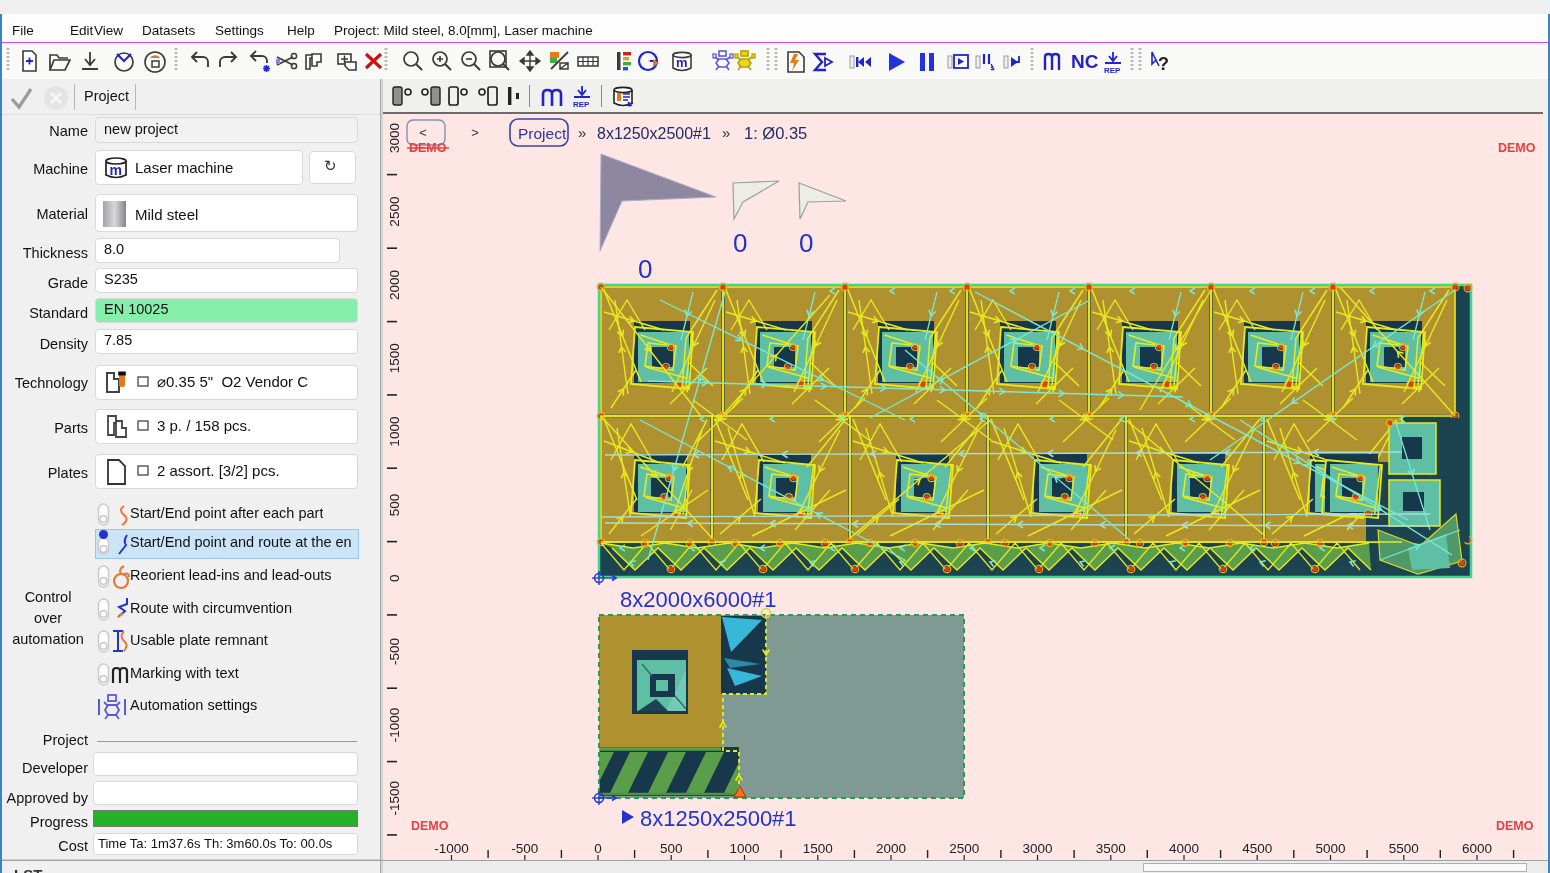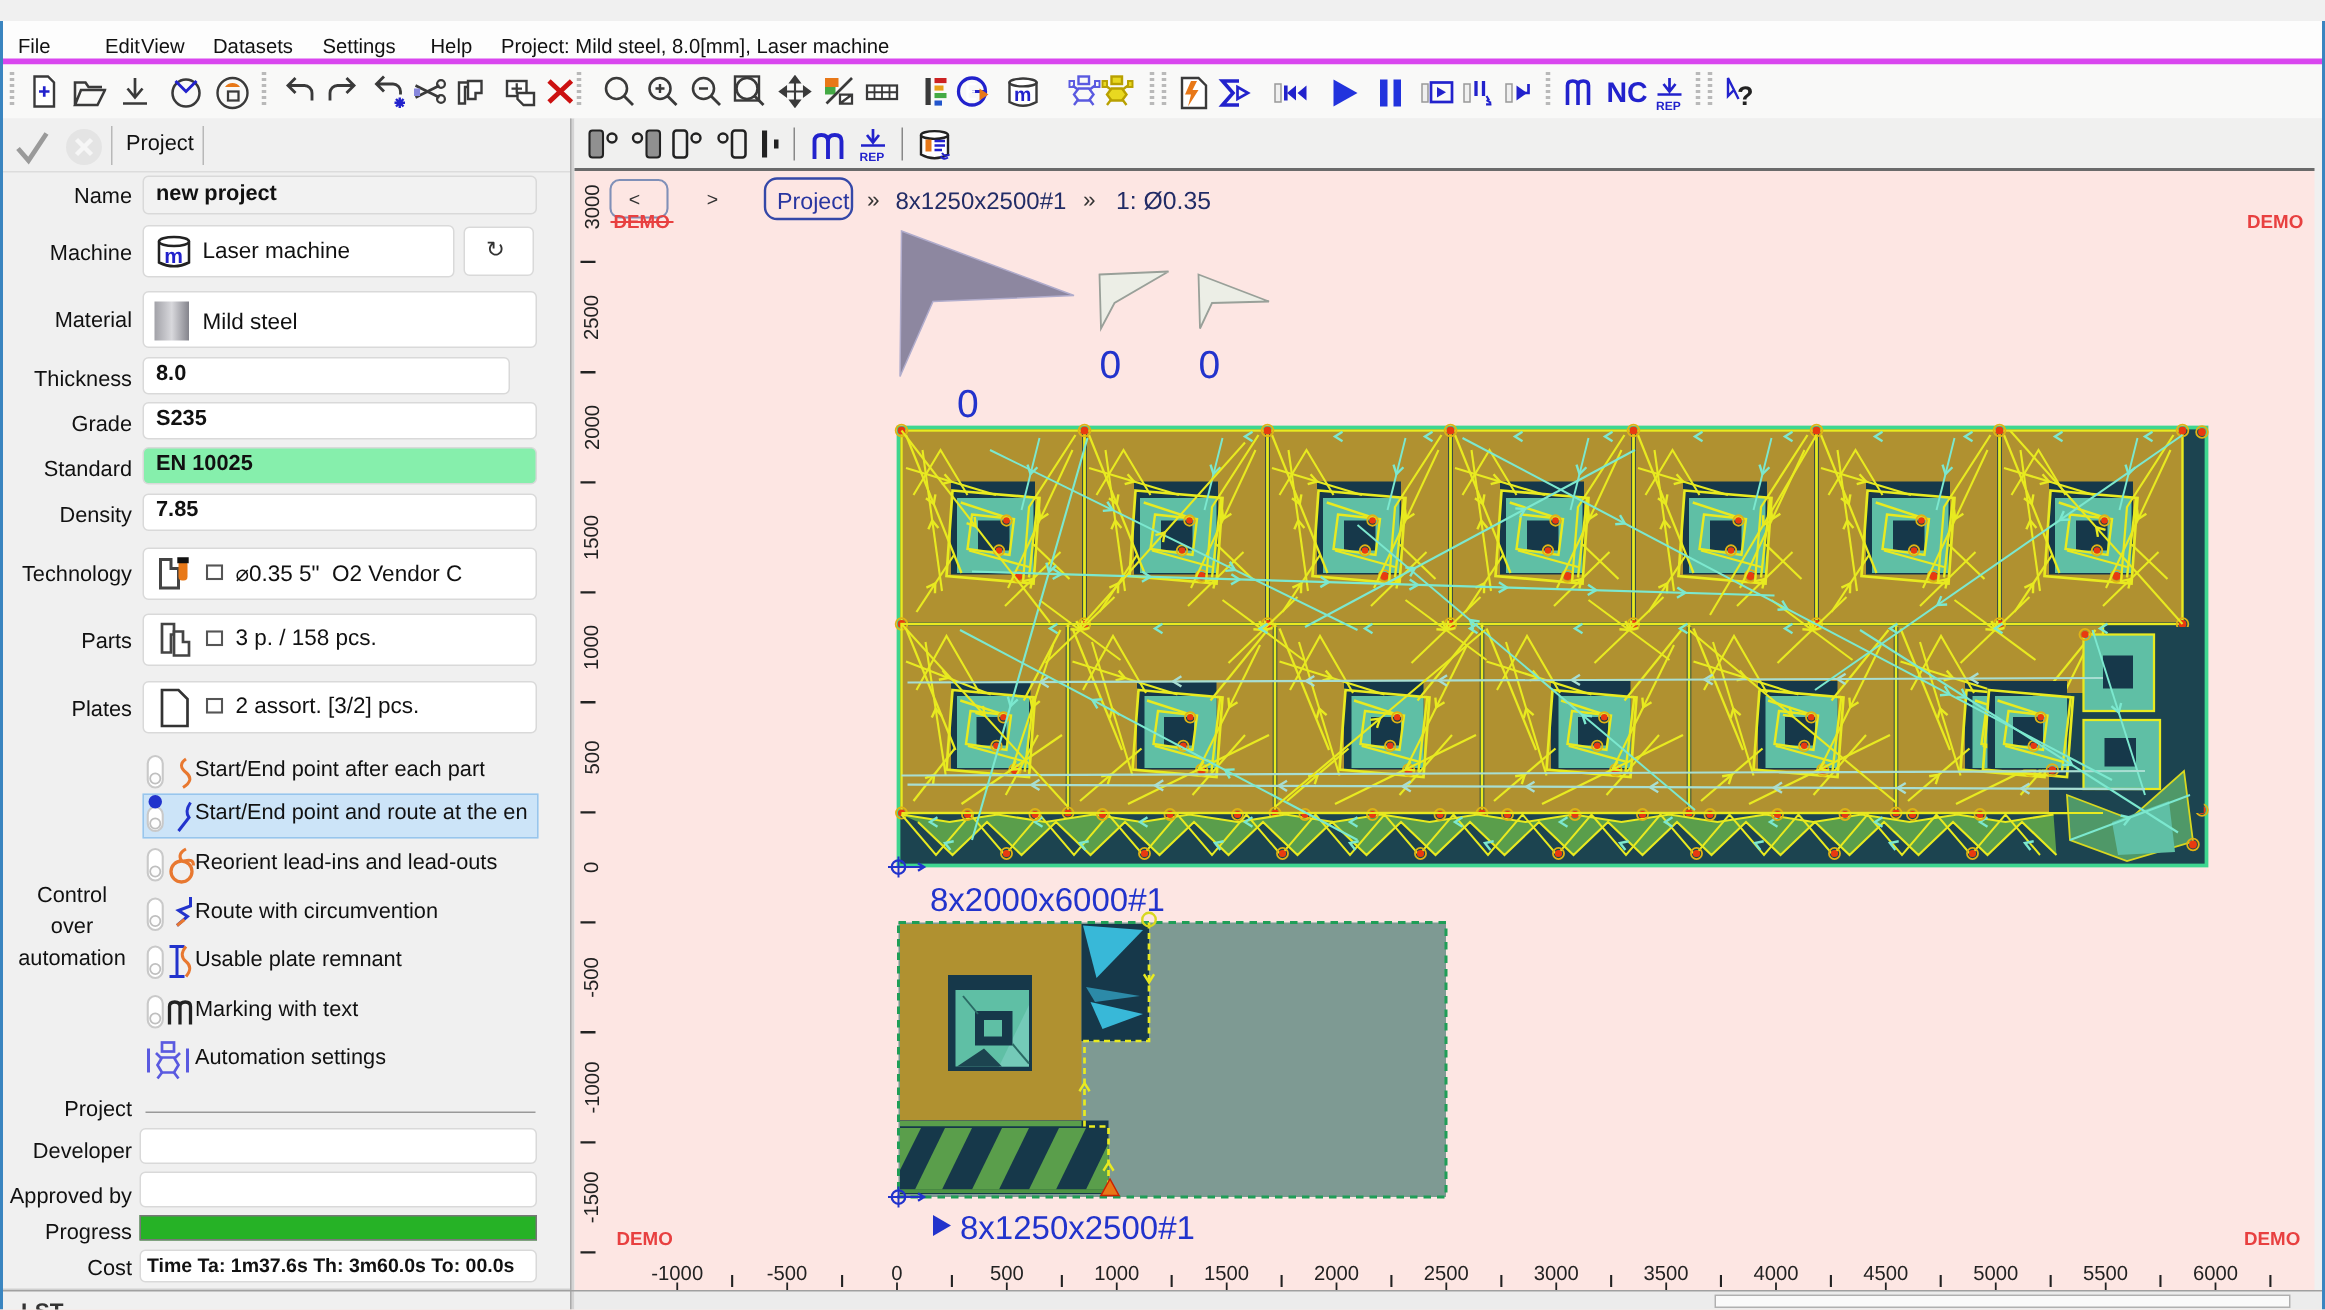--- a/index.html
+++ b/index.html
@@ -1,22 +1,22 @@
 <!DOCTYPE html>
 <html><head><meta charset="utf-8"><style>
 *{margin:0;padding:0;box-sizing:border-box;font-family:"Liberation Sans",sans-serif;}
 body{width:1550px;height:873px;overflow:hidden;position:relative;background:#f0f0f0;}
 .abs{position:absolute;}
 #titlebar{left:0;top:16px;width:1550px;height:14px;background:#1283d8;margin-left:35px;}
-#menubar{left:2px;top:14px;width:1548px;height:29px;background:#fdfdfd;border-bottom:4px solid #d946ef;}
+#menubar{left:2px;top:14px;width:1548px;height:29px;background:#fdfdfd;border-bottom:1px solid #d946ef;}
 .menu{position:absolute;top:9px;font-size:13.5px;color:#111;}
 #toolbar{left:2px;top:43px;width:1548px;height:36px;background:#f9f9f8;}
 #leftpanel{left:2px;top:79px;width:378px;height:794px;background:#f0f0f0;}
 .lbl{position:absolute;font-size:14.5px;color:#111;text-align:right;}
-.inp{position:absolute;background:#fff;border:1px solid #d9d9d9;border-radius:4px;font-size:14.5px;color:#111;font-weight:bold;}
+.inp{position:absolute;background:#fff;border:1px solid #d9d9d9;border-radius:4px;font-size:14.5px;color:#111;}
 .sep{position:absolute;background:#b8b8b8;}
 #canvas{left:383px;top:79px;width:1167px;height:794px;background:#f0f0f0;}
 .ico{position:absolute;}
 </style></head><body>
 <div id="titlebar" class="abs">
 <svg class="abs" style="left:6px;top:-2px" width="16" height="16">
       <rect x="0" y="0" width="15" height="15" fill="#b43528"></rect>
       <path d="M3 13 V3 h2 l6 8 V3" stroke="#26262c" stroke-width="2.4" fill="none"></path>
     </svg>
 <div class="abs" style="left:32px;top:-3px;font-size:14px;color:#10151c;">new project - NESPERT CAM-Demo</div>

